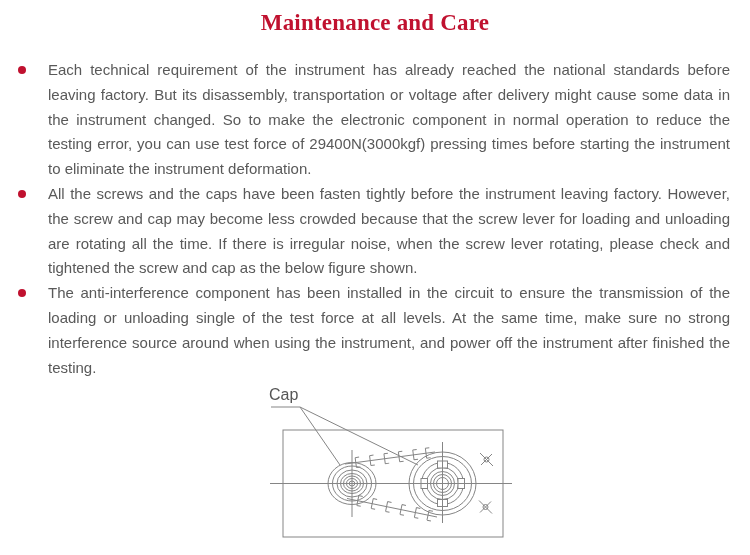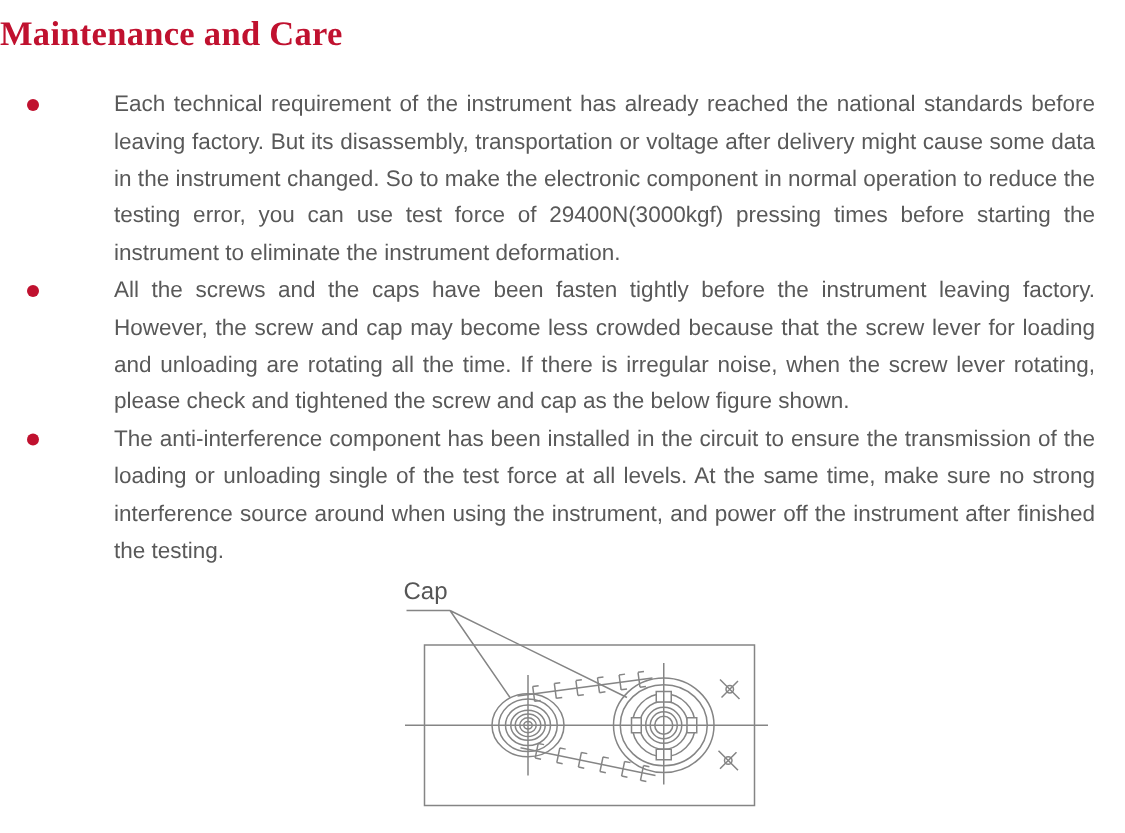--- a/index.html
+++ b/index.html
@@ -10,37 +10,36 @@
   *{margin:0;padding:0;box-sizing:border-box;}
   html,body{width:750px;height:555px;}
   body{
     background:#ffffff;
     font-family:"Liberation Sans", sans-serif;
     position:relative;
     overflow:hidden;
   }
   .page-title{
     margin-top:9px;
-    text-align:left;
+    text-align:center;
     font-family:"Liberation Serif", serif;
     font-weight:bold;
     font-size:23px;
     line-height:28px;
     color:var(--accent);
     letter-spacing:0.2px;
   }
   ul.maintenance-list{
     list-style:none;
     margin:21px 20px 0 18px; 
     width:712px;
   }
   ul.maintenance-list li{
     display:flex;
     align-items:flex-start;
-    gap:28px;
   }
   .bullet{
     flex:0 0 8px;
     width:8px;height:8px;
     border-radius:50%;
     background:var(--accent);
     margin-top:8px;
     margin-right:22px;
   }
   .li-text{

